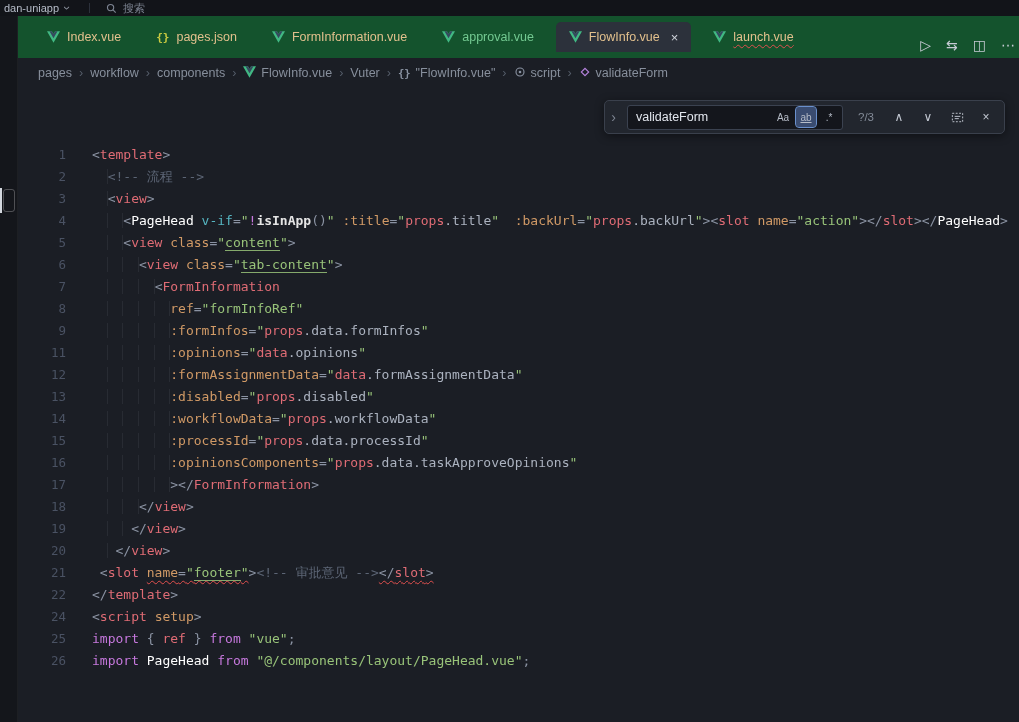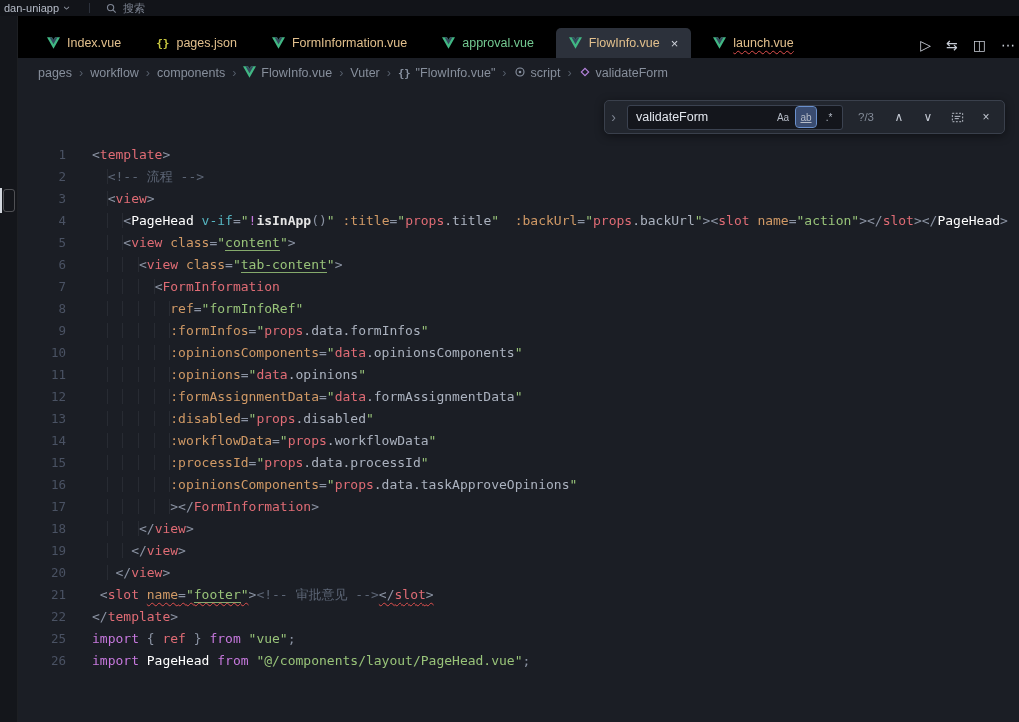--- a/index.html
+++ b/index.html
@@ -17,21 +17,21 @@
   
   .workbench { display:flex; height:706px; }
   .activity-strip { width:18px; background:#14161b; position:relative; flex:none;
                     border-right:1px solid rgba(255,255,255,0.04); }
   .strip-ind { position:absolute; left:0; top:172px; width:2px; height:25px; background:#d3d7de; }
   .strip-box { position:absolute; left:3px; top:173px; width:12px; height:23px;
                border:1px solid rgba(255,255,255,0.25); border-radius:3px; }
   .editor-col { flex:1; display:flex; flex-direction:column; min-width:0; }
 
   
-  .tabstrip { height:42px; background:#000000; display:flex; align-items:flex-end; position:relative; }
+  .tabstrip { height:42px; background:#14532d; display:flex; align-items:center; position:relative; }
   .tabs { display:flex; height:30px; margin-left:16px; }
   .tab { display:flex; align-items:center; gap:7px; padding:0 13px; margin-right:9px;
          font-size:12.5px; color:#9aa0ad; height:30px; cursor:default; }
   .tab.active { background:#2c313b; border-radius:5px 5px 0 0; }
   .tab-ic { display:flex; align-items:center; }
   .st-modified { color:#e2c08d; }
   .st-added { color:#73c991; }
   .tab-err { text-decoration:underline wavy #e0504e; text-decoration-thickness:1px; text-underline-offset:3px; }
   .tab-close { color:#d0d4db; font-size:13px; margin-left:4px; }
   .ic-json { color:#cbcb41; font-family:"DejaVu Sans Mono", monospace; font-size:11px; font-weight:bold; }
@@ -254,24 +254,20 @@
           </div>
           <div class="cl">
             <span class="ln">8</span>
             <span class="lc"><span class="ind">          </span><span class="attr">ref</span><span class="pu">=</span><span class="str">"formInfoRef"</span></span>
           </div>
           <div class="cl">
             <span class="ln">9</span>
             <span class="lc"><span class="ind">          </span><span class="attr">:formInfos</span><span class="pu">=</span><span class="str">"</span><span class="var">props</span><span class="prop">.data.formInfos</span><span class="str">"</span></span>
           </div>
           <div class="cl">
-            <span class="ln">10</span>
-            <span class="lc"><span class="ind">          </span><span class="attr">:opinionsComponents</span><span class="pu">=</span><span class="str">"</span><span class="var">data</span><span class="prop">.opinionsComponents</span><span class="str">"</span></span>
-          </div>
-          <div class="cl">
             <span class="ln">11</span>
             <span class="lc"><span class="ind">          </span><span class="attr">:opinions</span><span class="pu">=</span><span class="str">"</span><span class="var">data</span><span class="prop">.opinions</span><span class="str">"</span></span>
           </div>
           <div class="cl">
             <span class="ln">12</span>
             <span class="lc"><span class="ind">          </span><span class="attr">:formAssignmentData</span><span class="pu">=</span><span class="str">"</span><span class="var">data</span><span class="prop">.formAssignmentData</span><span class="str">"</span></span>
           </div>
           <div class="cl">
             <span class="ln">13</span>
             <span class="lc"><span class="ind">          </span><span class="attr">:disabled</span><span class="pu">=</span><span class="str">"</span><span class="var">props</span><span class="prop">.disabled</span><span class="str">"</span></span>
@@ -304,20 +300,24 @@
             <span class="ln">20</span>
             <span class="lc"><span class="ind">   </span><span class="pu">&lt;/</span><span class="tag">view</span><span class="pu">&gt;</span></span>
           </div>
           <div class="cl">
             <span class="ln">21</span>
             <span class="lc"><span class="ind"> </span><span class="pu">&lt;</span><span class="tag">slot</span><span class="txt"> </span><span class="attr e">name</span><span class="pu e">=</span><span class="str e">"</span><span class="str u e">footer</span><span class="str e">"</span><span class="pu">&gt;</span><span class="cm">&lt;!-- 审批意见 --&gt;</span><span class="pu e">&lt;/</span><span class="tag e">slot</span><span class="pu e">&gt;</span></span>
           </div>
           <div class="cl">
             <span class="ln">22</span>
             <span class="lc"><span class="pu">&lt;/</span><span class="tag">template</span><span class="pu">&gt;</span></span>
+          </div>
+          <div class="cl">
+            <span class="ln">24</span>
+            <span class="lc"><span class="pu">&lt;</span><span class="tag">script</span><span class="txt"> </span><span class="attr">setup</span><span class="pu">&gt;</span></span>
           </div>
           <div class="cl">
             <span class="ln">25</span>
             <span class="lc"><span class="kw">import</span><span class="txt"> </span><span class="pu">{</span><span class="txt"> </span><span class="var">ref</span><span class="txt"> </span><span class="pu">}</span><span class="txt"> </span><span class="kw">from</span><span class="txt"> </span><span class="str">"vue"</span><span class="pu">;</span></span>
           </div>
           <div class="cl">
             <span class="ln">26</span>
             <span class="lc"><span class="kw">import</span><span class="txt"> </span><span class="cmp">PageHead</span><span class="txt"> </span><span class="kw">from</span><span class="txt"> </span><span class="str">"@/components/layout/PageHead.vue"</span><span class="pu">;</span></span>
           </div>
         </div>

